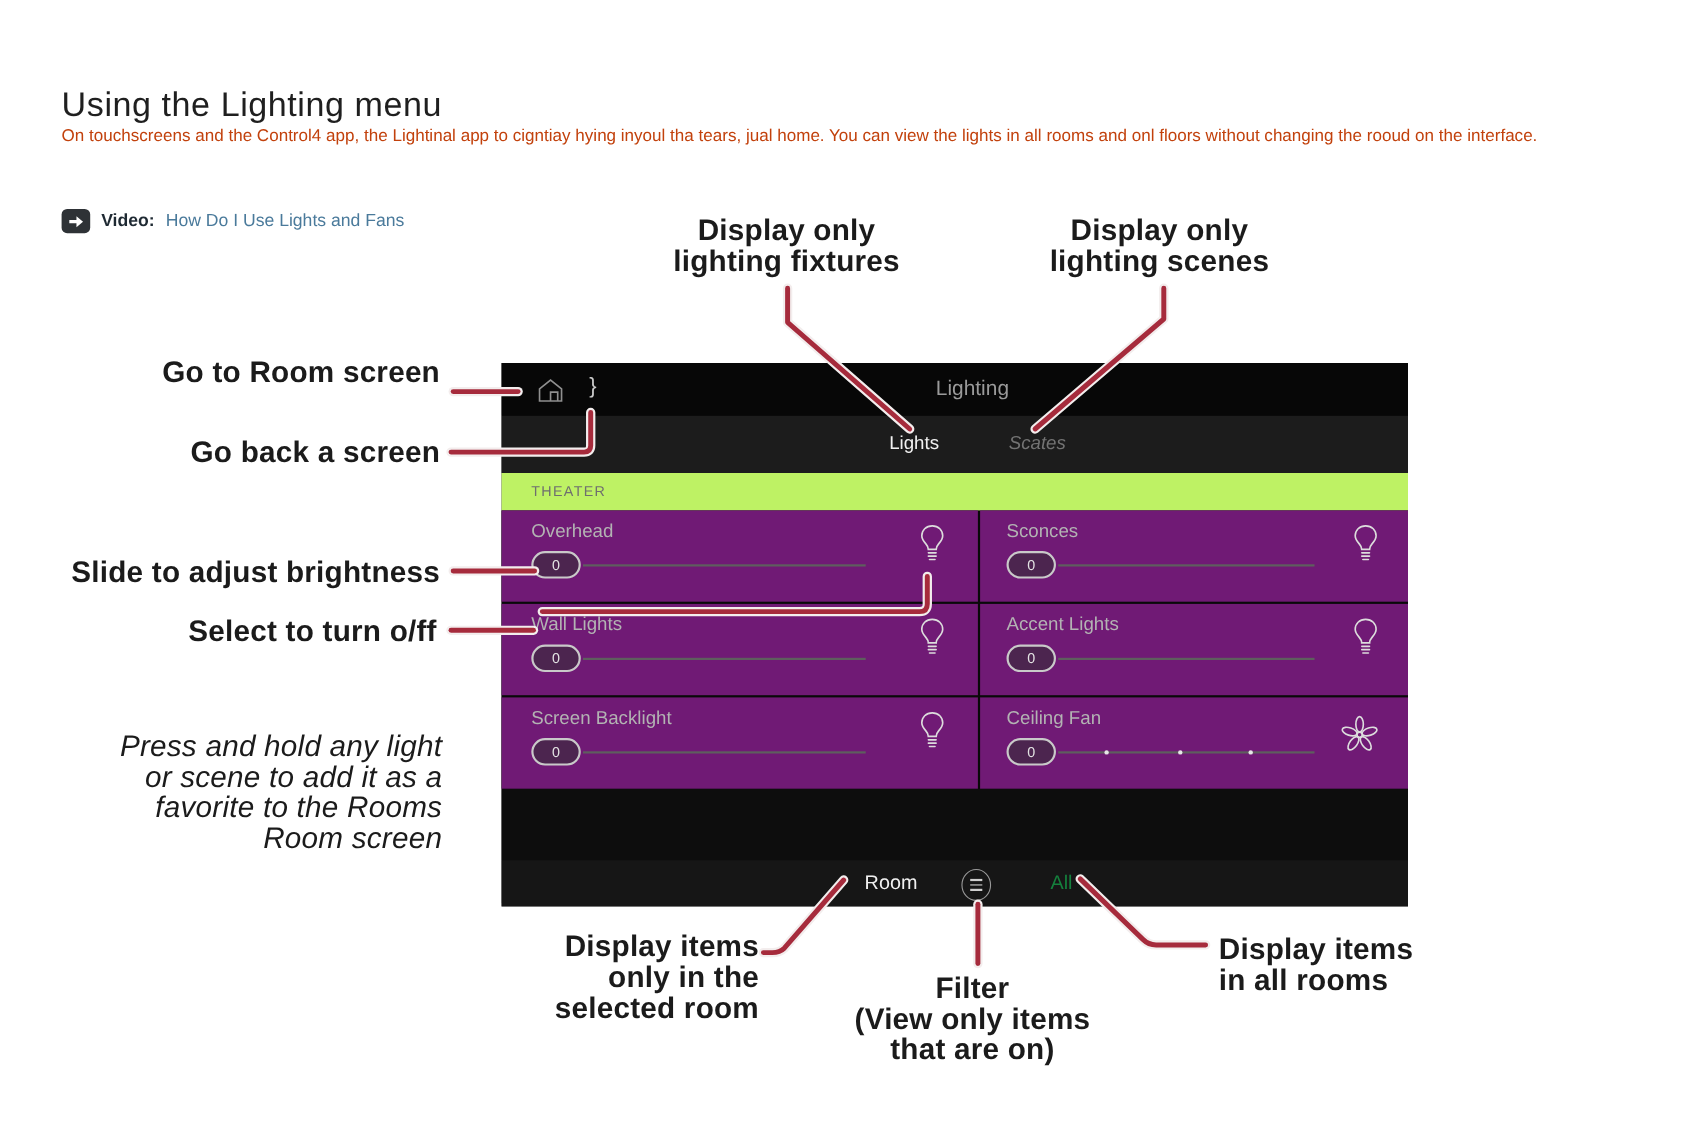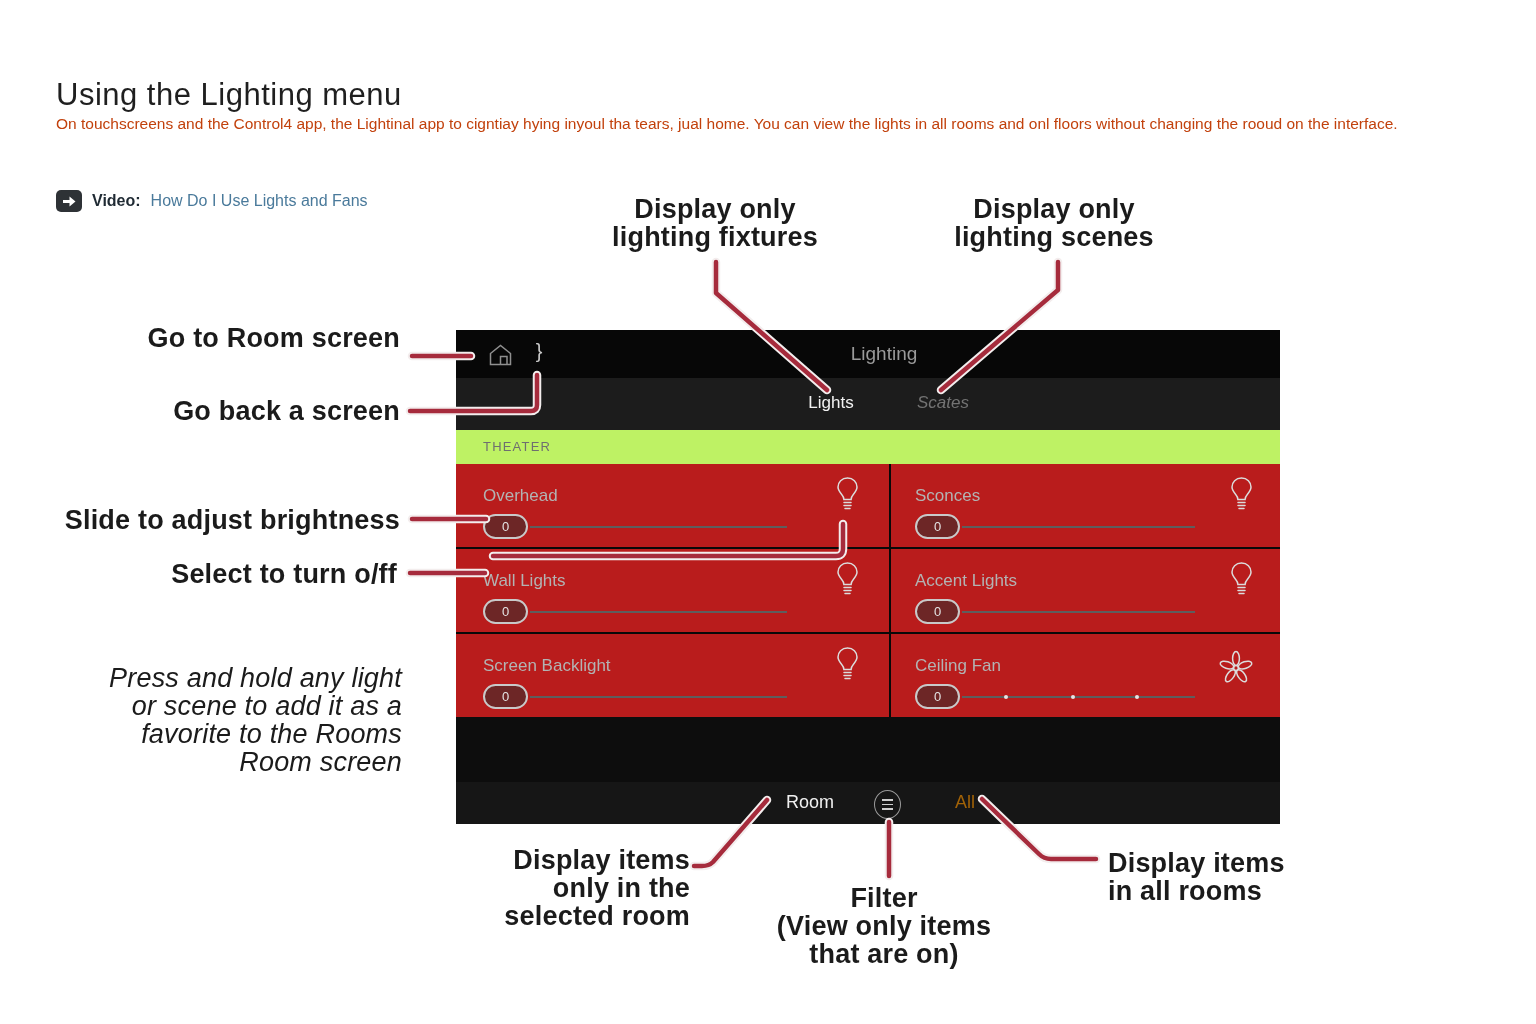--- a/index.html
+++ b/index.html
@@ -33,21 +33,21 @@
   .tab { position:absolute; top:15px; width:70px; text-align:center; font-size:17px; cursor:pointer; }
   .tab.active { left:340px; color:#f2f2f2; }
   .tab.inactive { left:452px; color:#737373;font-style:italic; }
 
   .p-section { position:relative; height:34px; background:#bef264; }
   .p-section span { position:absolute; left:27px; top:9px; color:#6f6f6f; font-size:13px;
                     letter-spacing:1.2px; }
 
   .p-grid { display:grid; grid-template-columns:433px 389px; grid-auto-rows:83px;
             column-gap:2px; row-gap:2px; background:#090909; height:253px; }
-  .tile { position:relative; background:#b91c1c; padding:22px 0 0 27px; cursor:pointer; }
+  .tile { position:relative; background:#701a75; padding:9px 0 0 27px; cursor:pointer; }
   .tile.rcol { padding-left:24px; }
   .tile-label { color:#b3b3b3; font-size:17px; }
   .slider { display:flex; align-items:center; margin-top:8px; }
   .handle { width:45px; height:25px; border:2px solid #c9c9c9; border-radius:13px;
             background:rgba(48,48,48,.55); color:#e3e3e3; font-size:13px;
             display:flex; align-items:center; justify-content:center; flex:0 0 auto; }
   .track { position:relative; height:2px; background:#5e5e5e; margin-left:2px; }
   .tile:not(.rcol) .track { width:257px; }
   .tile.rcol .track { width:233px; }
   .tick { position:absolute; top:-1px; width:4px; height:4px; border-radius:2px; background:#e6e6e6; }
@@ -57,21 +57,21 @@
 
   .p-empty { height:65px; background:#0d0d0d; }
   .p-footer { position:relative; height:42px; background:#161616; }
   .f-room { position:absolute; left:313px; width:82px; top:10px; text-align:center;
             color:#f0f0f0; font-size:18px; cursor:pointer; }
   .f-filter { position:absolute; left:418px; top:8px; width:27px; height:29px;
               border:1.5px solid #9a9a9a; border-radius:50%; cursor:pointer;
               display:flex; flex-direction:column; align-items:center; justify-content:center; gap:3px; }
   .f-filter i { display:block; width:11px; height:1.6px; background:#cfcfcf; }
   .f-all { position:absolute; left:485px; width:48px; top:10px; text-align:center;
-           color:#a16207; font-size:18px; cursor:pointer; }
+           color:#15803d; font-size:18px; cursor:pointer; }
 
   
   .callout { position:absolute; color:#1b1b1b; font-size:27px; font-weight:600;
              line-height:28px; white-space:pre-line; letter-spacing:.2px; }
   .ca-right { text-align:right; }
   .ca-center { text-align:center; }
   .ca-italic { font-style:italic; font-weight:500; }
   svg.lines { position:absolute; left:0; top:0; pointer-events:none; }
 </style>
 </head>

